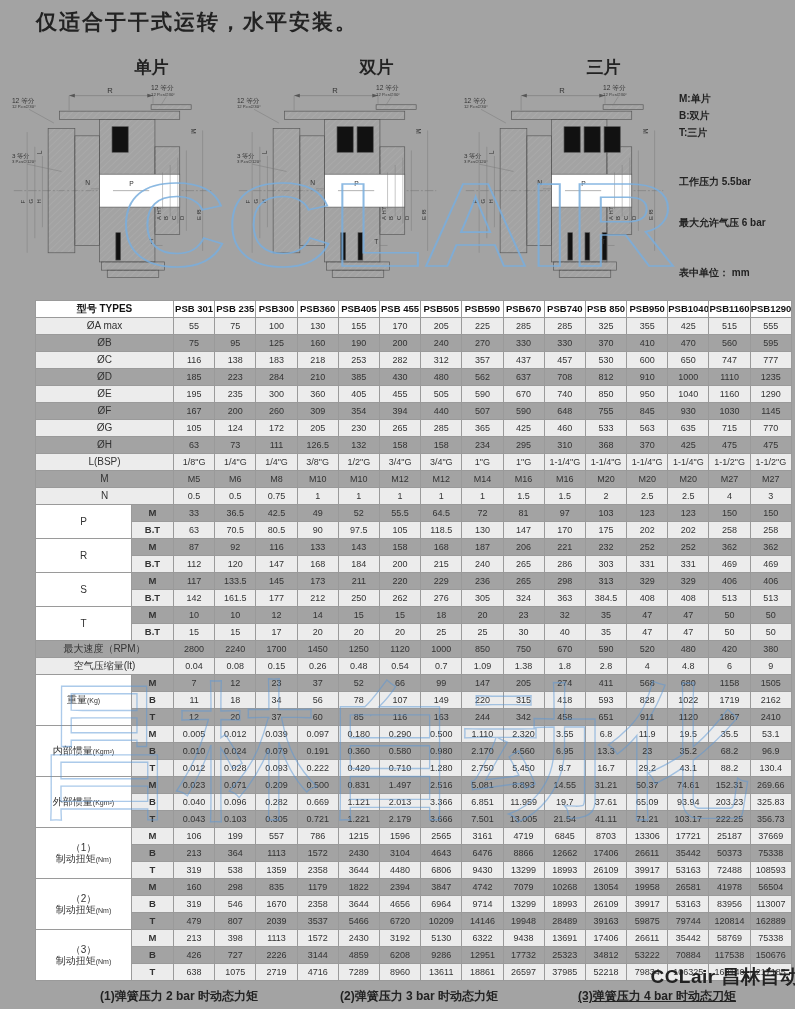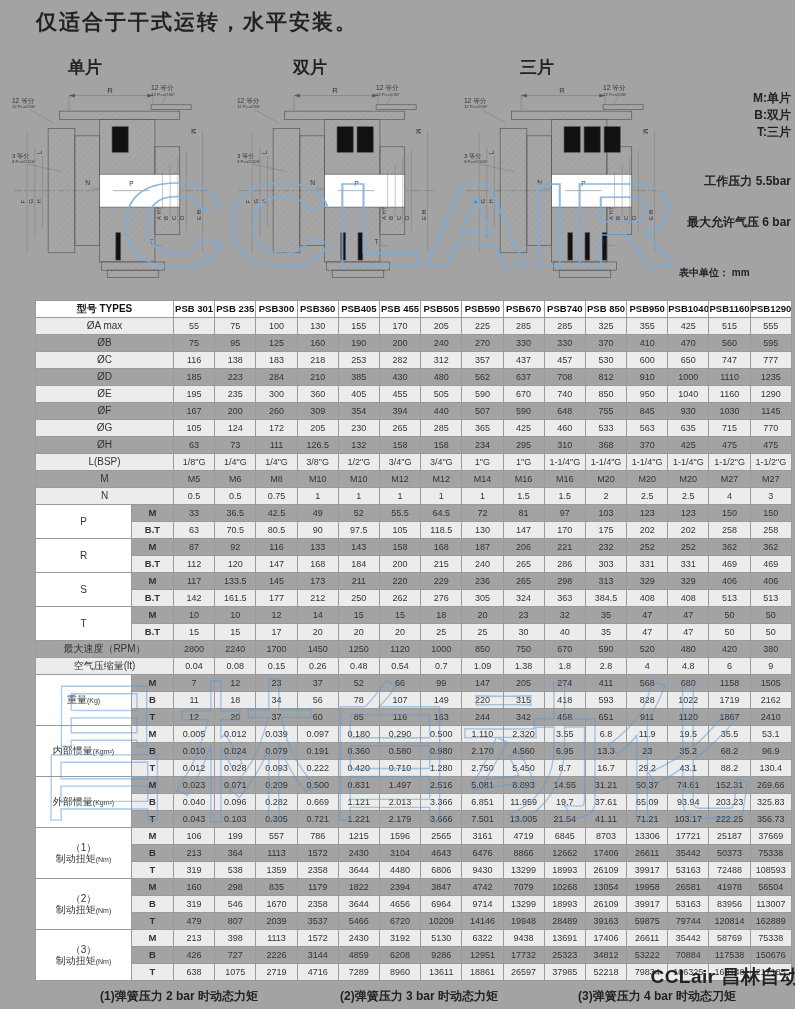--- a/index.html
+++ b/index.html
@@ -1,39 +1,39 @@
 <!DOCTYPE html>
 <html><head>
 <meta charset="utf-8">
 <style>
   html,body{margin:0;padding:0;background:#fff;}
   .page{position:relative;width:795px;height:1009px;background:#a3a3a3;
         font-family:"Liberation Sans",sans-serif;color:#222;overflow:hidden;padding-left:40px;}
   .title{position:absolute;left:36px;top:8px;font-size:21px;font-weight:bold;letter-spacing:2px;}
   .diagram{position:absolute;top:56px;width:225px;z-index:1;}
-  .diagram-title{font-size:17px;font-weight:bold;margin:0 0 2px 58px;}
+  .diagram-title{font-size:17px;font-weight:bold;margin:0 0 2px 58px;text-align:center;}
   .legend{position:absolute;left:679px;top:90px;width:112px;z-index:1;}
-  .legend .ln{font-size:12px;font-weight:bold;line-height:17px;white-space:nowrap;text-align:right;}
+  .legend .ln{font-size:10px;font-weight:bold;line-height:17px;white-space:nowrap;}
   .legend .press1{margin-top:32px;}
   .legend .press2{margin-top:24px;}
   .unit-note{position:absolute;left:679px;top:266px;font-size:10px;font-weight:bold;white-space:nowrap;}
   .wm{position:absolute;pointer-events:none;z-index:3;}
   table.spec{position:absolute;left:35px;top:300px;width:757px;z-index:1;
              border-collapse:collapse;table-layout:fixed;}
   .spec th,.spec td{border:1px solid #9a9a9a;text-align:center;vertical-align:middle;
              padding:0;height:16px;line-height:1.15;overflow:hidden;white-space:nowrap;
              font-weight:normal;color:#333;font-size:9px;}
   .spec thead th{font-weight:bold;font-size:9.5px;color:#111;background:#fff;}
   .spec th.lbl{font-size:10px;}
   .spec th.sub{font-weight:bold;font-size:9.5px;}
   .spec th.grp{background:#fff;font-size:10px;}
   .spec tr.z td,.spec tr.z th.sub,.spec tr.z th.lbl:not(.grp){background:#ececec;}
   .spec .unit{font-size:7px;}
   .footnote{position:absolute;top:988px;font-size:12px;font-weight:bold;white-space:nowrap;z-index:2;}
-  .fn1{left:100px;} .fn2{left:340px;} .fn3{left:578px;}
+  .fn1{left:100px;} .fn2{left:340px;} .fn3{left:578px;text-decoration:underline;}
   .brand{position:absolute;right:16px;top:964px;font-size:19px;font-weight:bold;
          letter-spacing:0.5px;white-space:nowrap;z-index:2;}
   svg text{font-family:"Liberation Sans",sans-serif;}
 </style>
 </head>
 <body>
 
 <div class="page">
 
   <div class="title">仅适合于干式运转，水平安装。</div>

